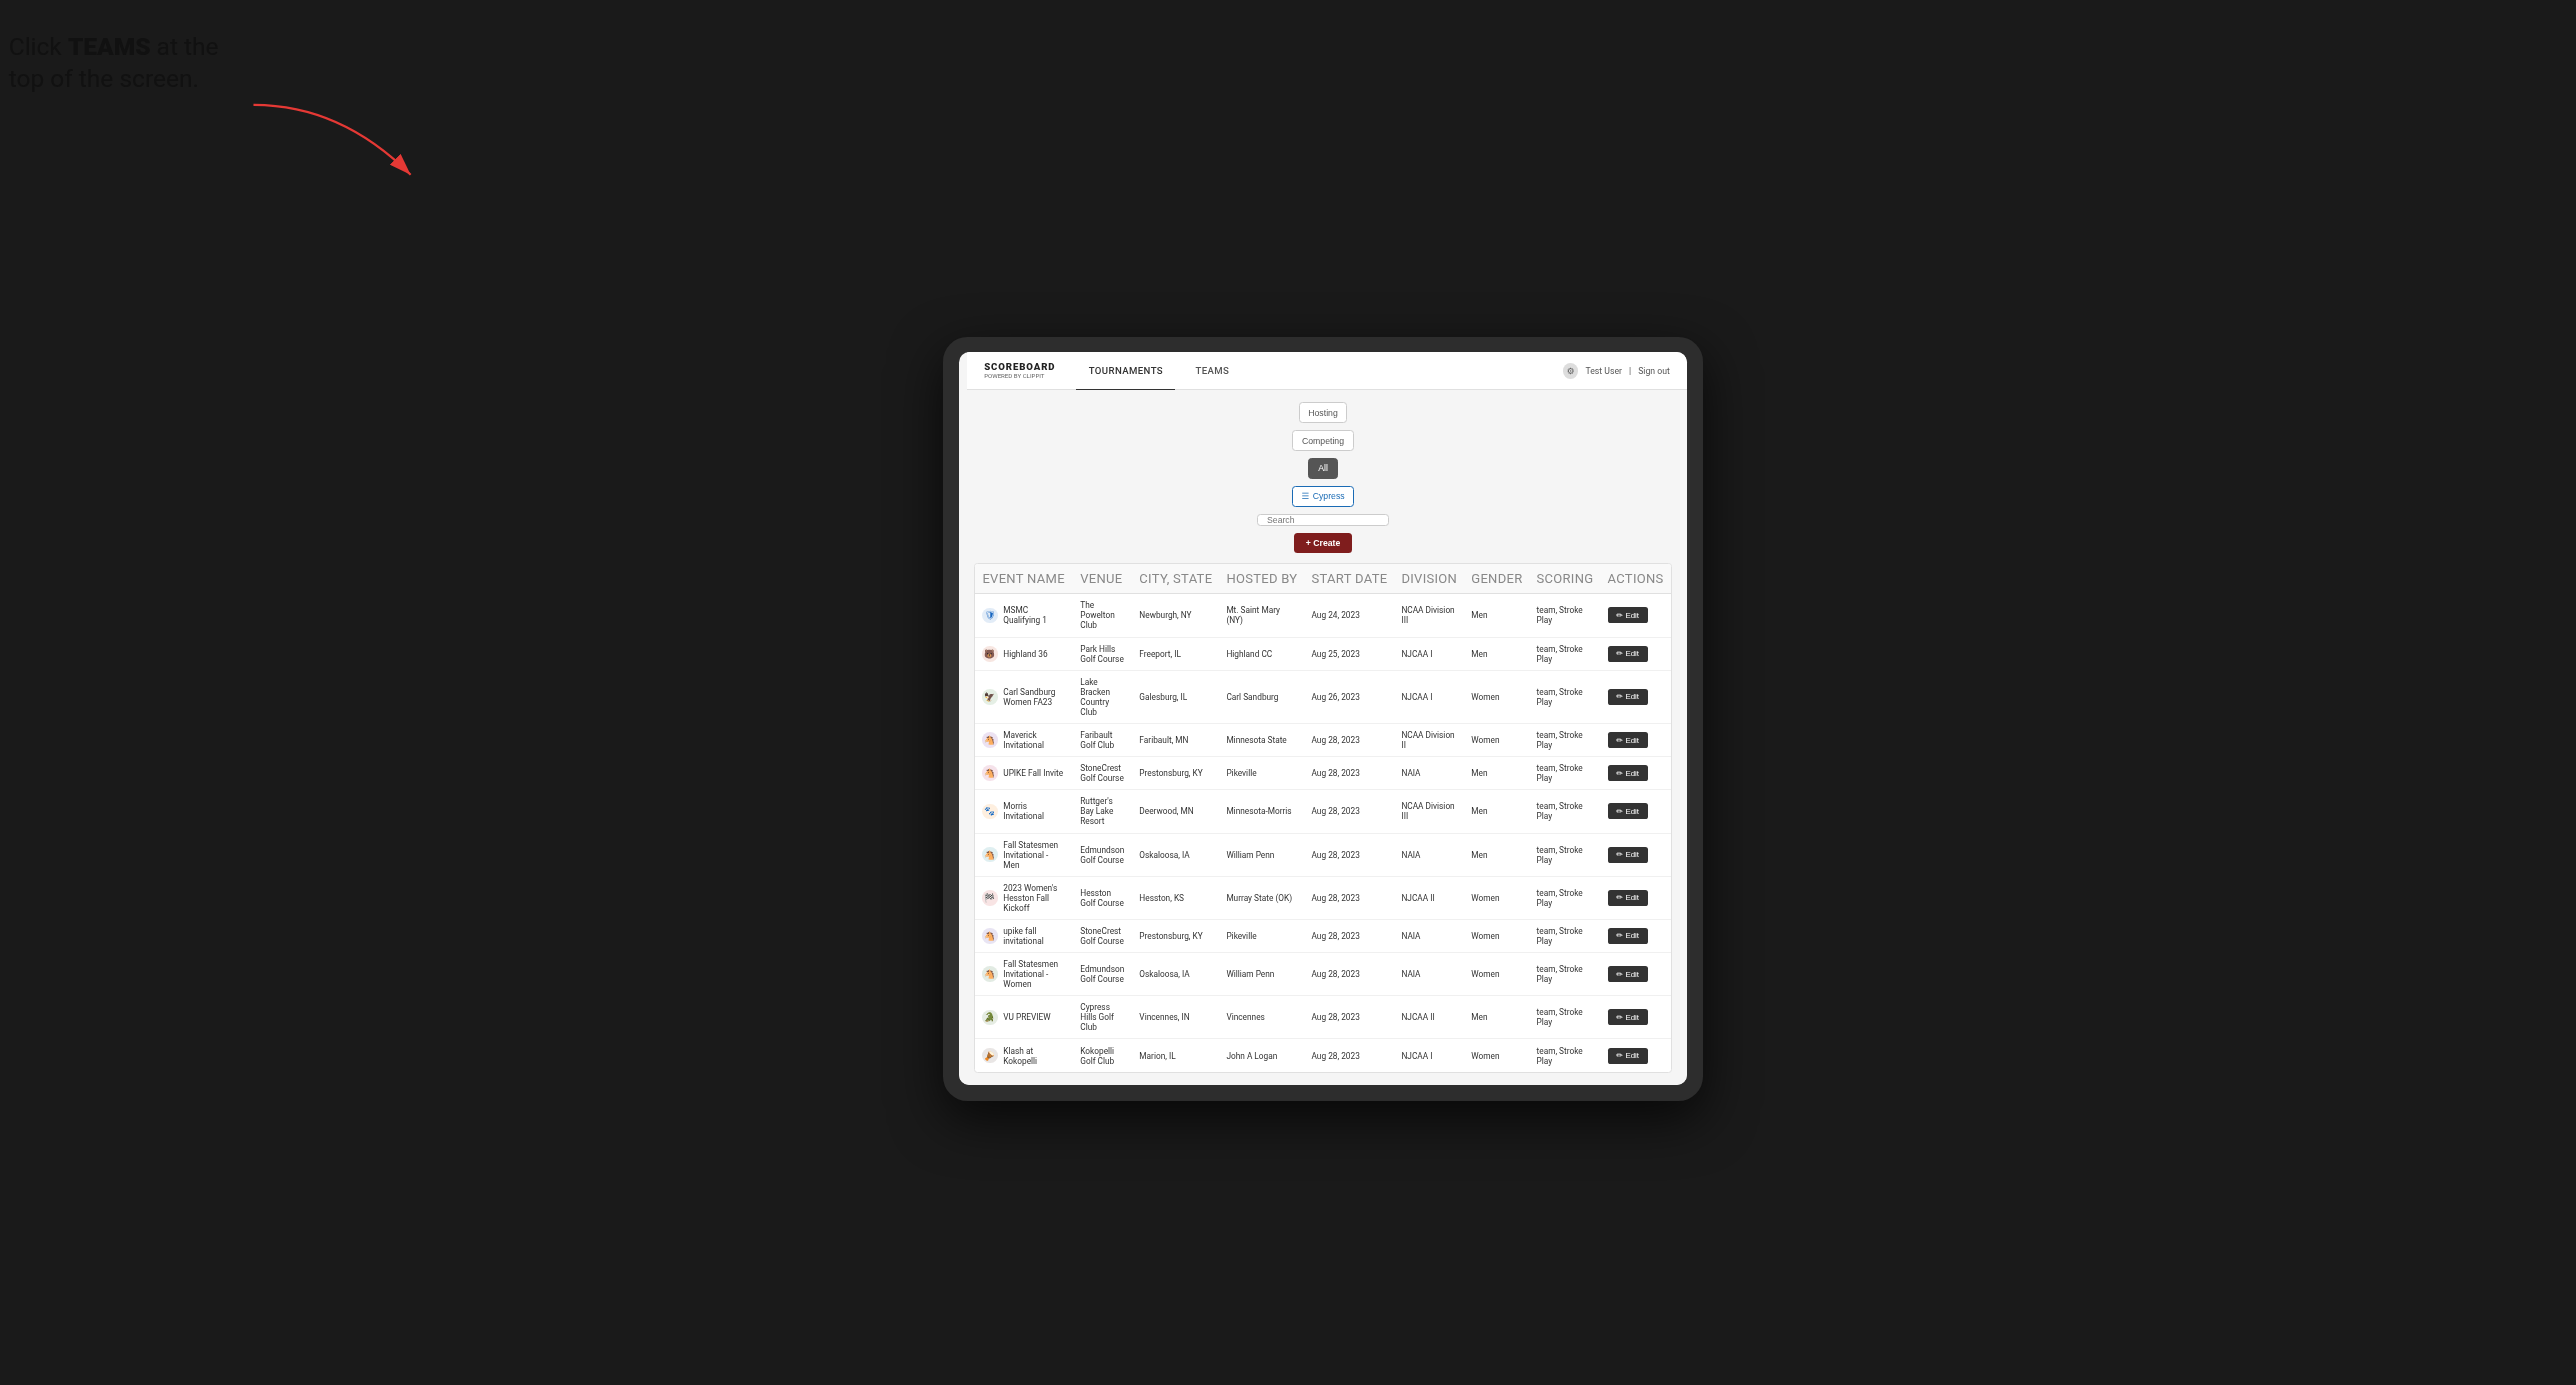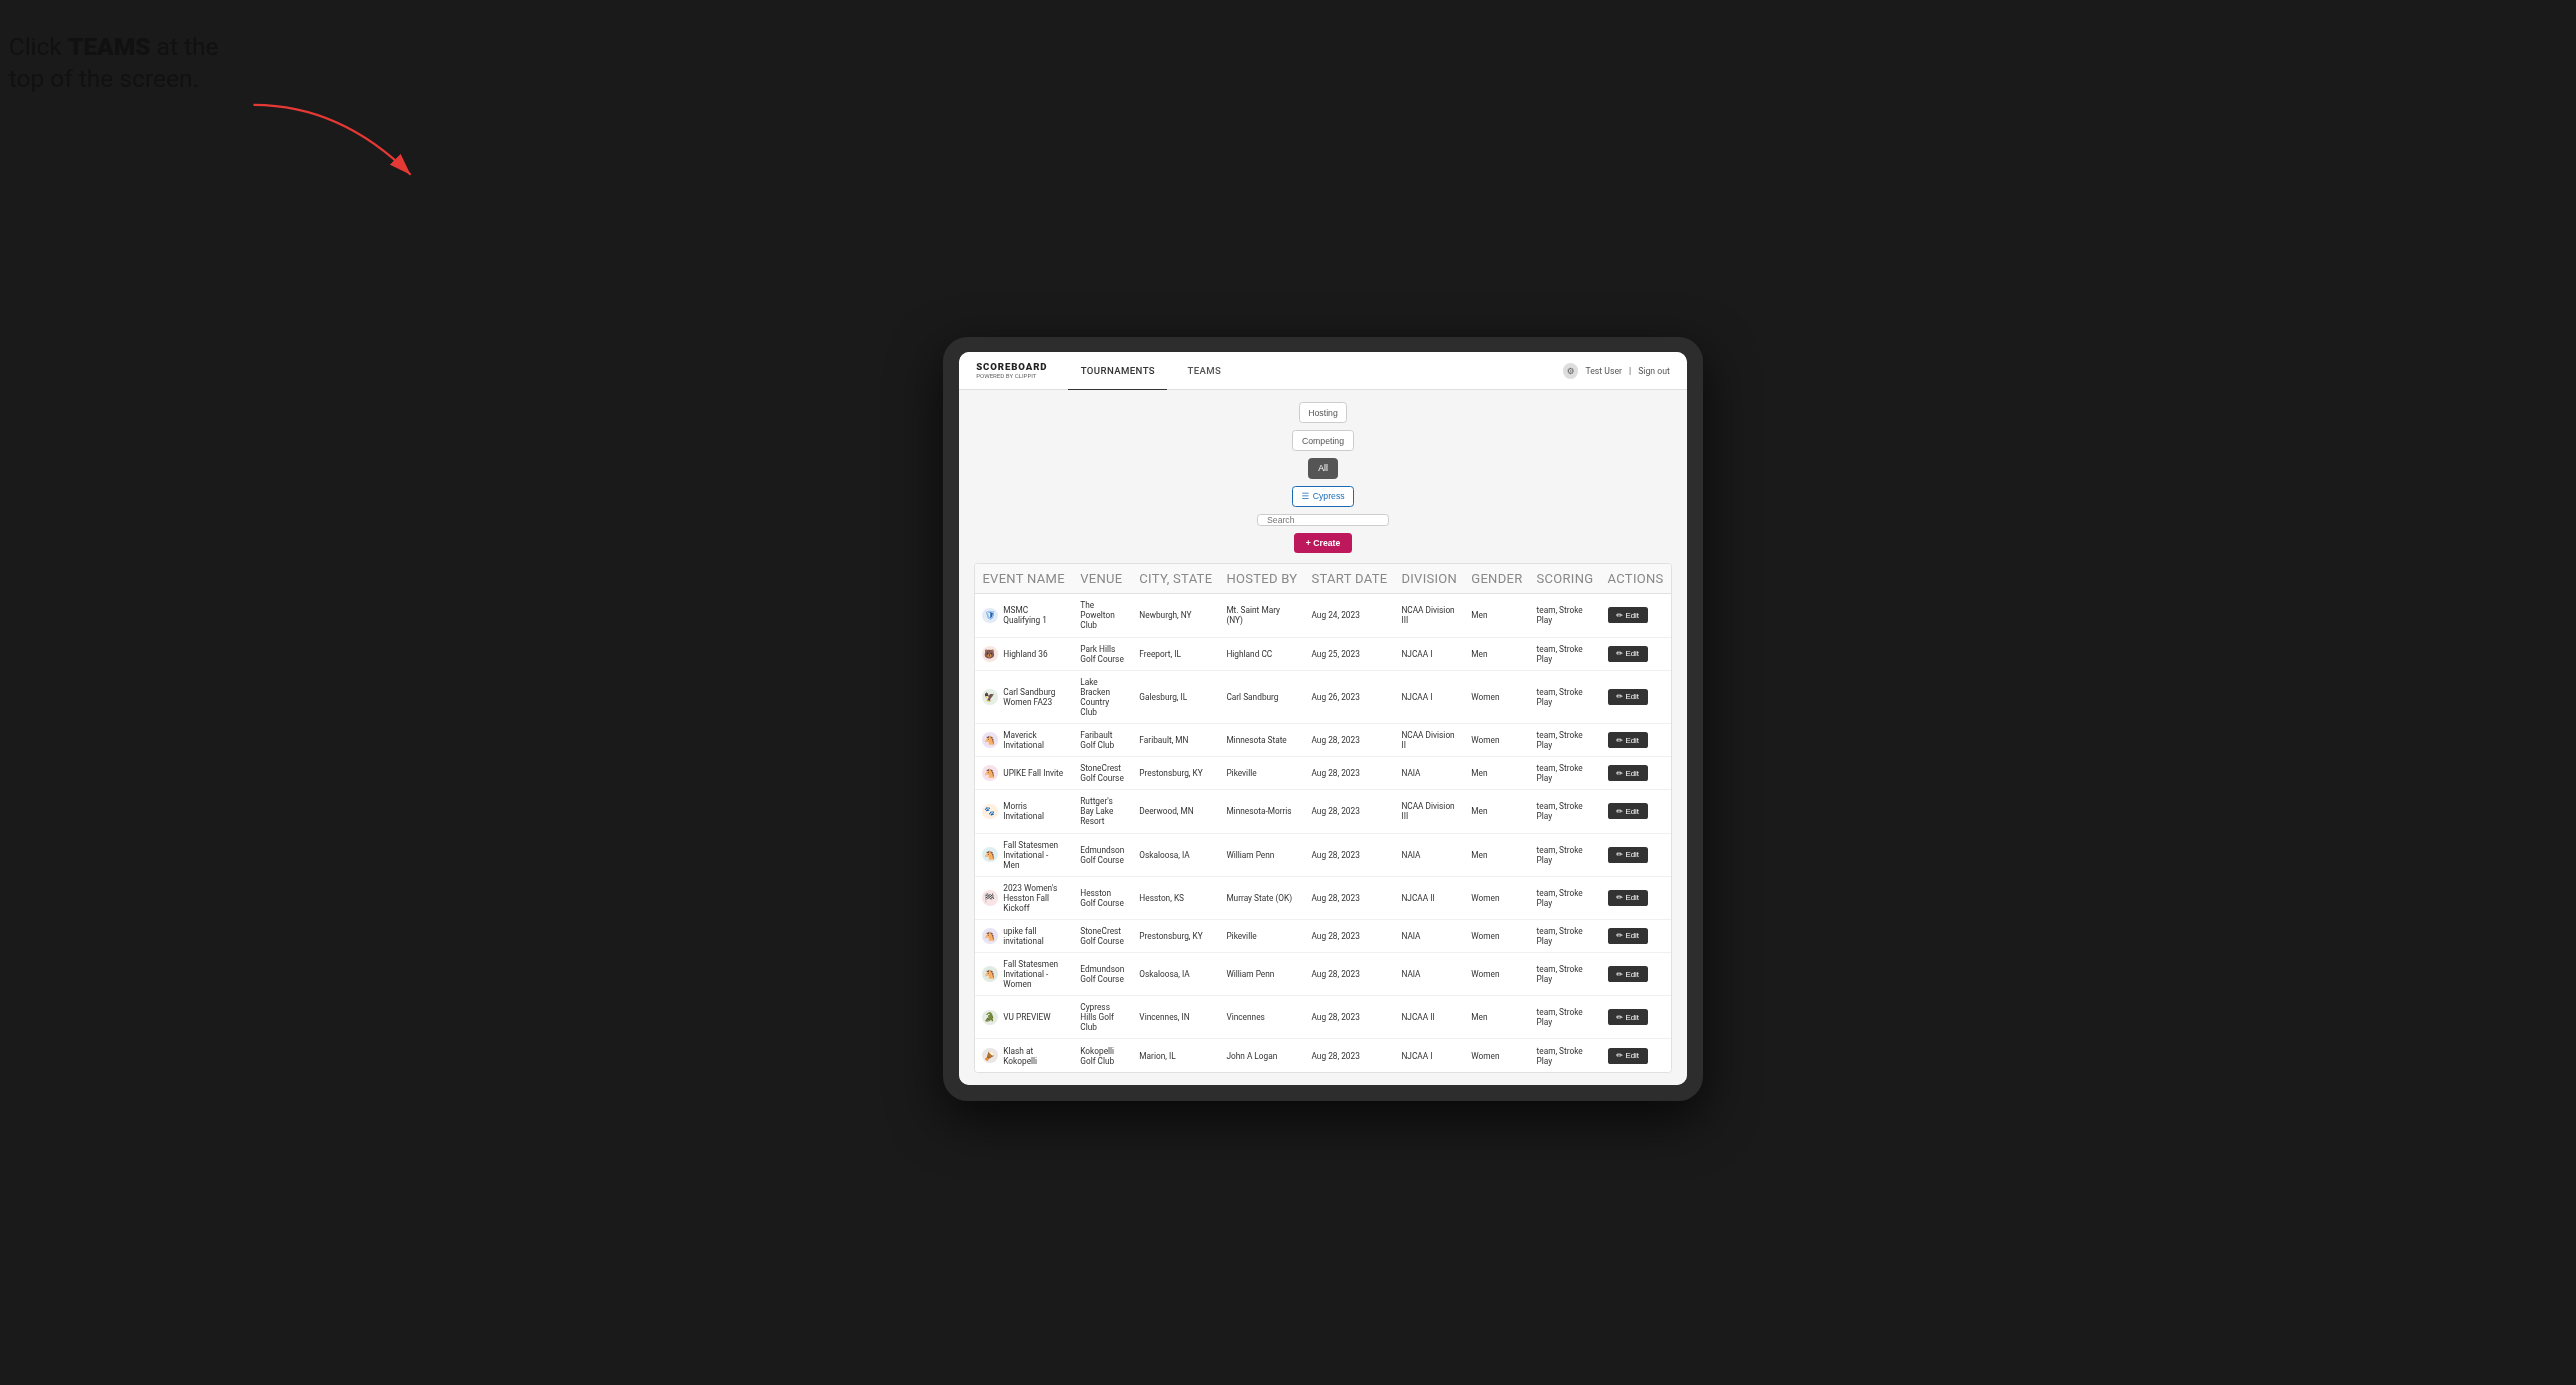--- a/index.html
+++ b/index.html
@@ -28,20 +28,21 @@
       overflow: hidden;
     }
 
     .nav-bar {
       background: #fff;
       border-bottom: 0.9px solid #e0e0e0;
       display: flex;
       align-items: center;
       padding: 0 17.5px;
       height: 38px;
+      margin-left: 8px;
     }
 
     .logo {
       font-size: 9.6px;
       font-weight: 900;
       color: #222;
       text-transform: uppercase;
       letter-spacing: 0.9px;
       margin-right: 21px;
       line-height: 1.1;
@@ -143,21 +144,21 @@
       height: 40px;
       border: 0.9px solid #ccc;
       border-radius: 3.5px;
       padding: 0 8.7px;
       font-size: 8.7px;
       background: #fff;
       color: #333;
     }
 
     .create-btn {
-      background: #be185d;
+      background: #7f1d1d;
       color: #fff;
       border: none;
       border-radius: 3.5px;
       padding: 5.2px 12.2px;
       font-size: 8.7px;
       font-weight: 600;
       cursor: pointer;
       display: flex;
       align-items: center;
       gap: 3.5px;

